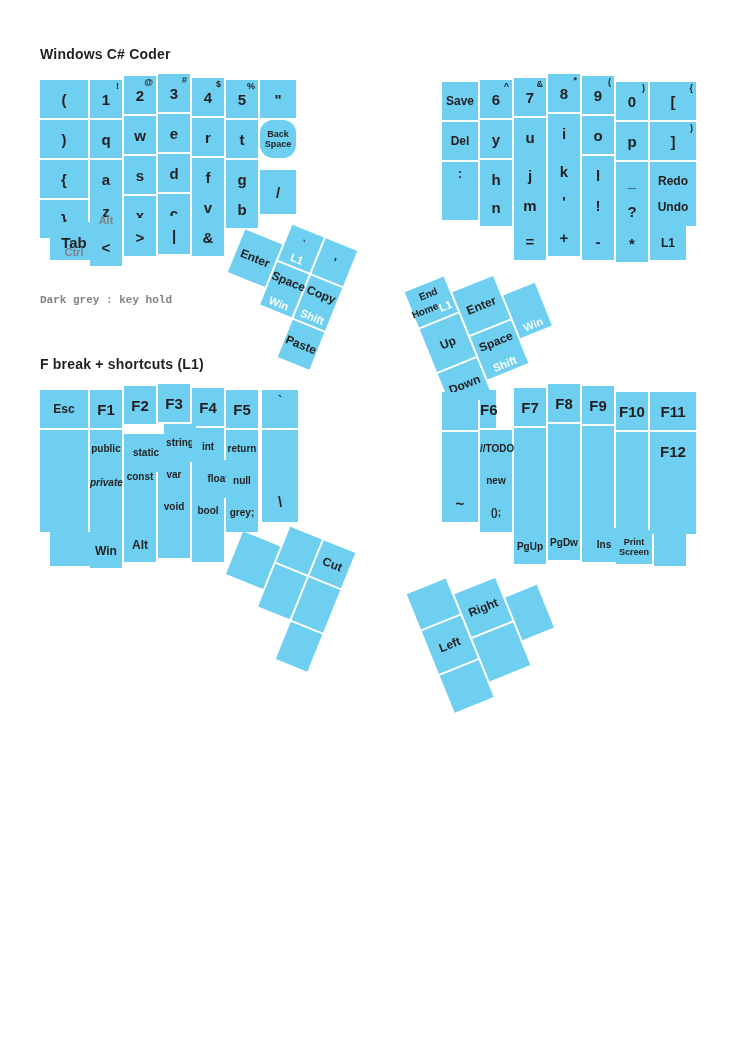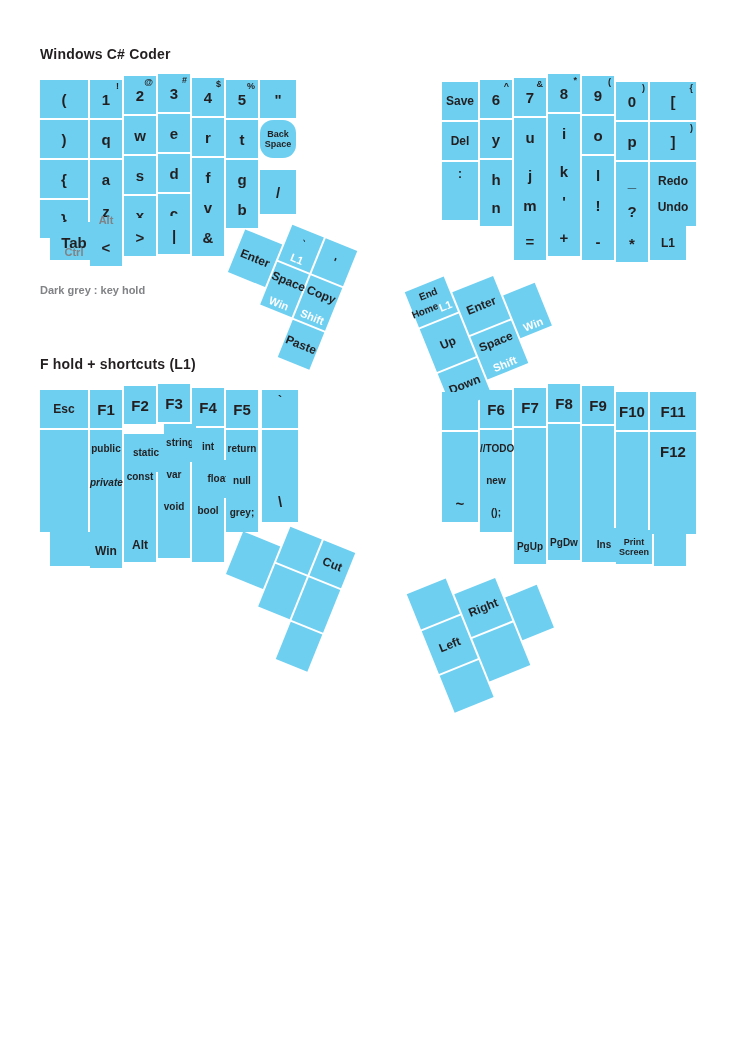--- a/index.html
+++ b/index.html
@@ -66,21 +66,21 @@
     transform:translateY(-50%);
     text-align:center;
     font-size:9px;font-weight:bold;
     line-height:1.15;
   }
 </style>
 </head>
 <body>
 
 <div class="layer-title" style="left:40px;top:46px;">Windows C# Coder</div>
-<div class="note" style="left:40px;top:284px;">Dark grey : key hold</div>
+<div class="note" style="left:40px;top:294px;font-family:Liberation Mono, monospace;">Dark grey : key hold</div>
 
 <div class="key" style="left:40px;top:80px;width:48px;height:38px;">
     <span class="lbl main">(</span>
   </div>
 <div class="key" style="left:90px;top:80px;width:32px;height:38px;">
     <span class="lbl main">1</span>
     <span class="lbl tr">!</span>
   </div>
 <div class="key" style="left:124px;top:76px;width:32px;height:38px;">
     <span class="lbl main">2</span>
@@ -337,21 +337,21 @@
       <span class="lbl whitehold">Shift</span>
     </div>
   <div class="key" style="left:-20px;top:40px;width:34px;height:46px;">
       <span class="lbl whitehold">Win</span>
     </div>
   <div class="key" style="left:-110px;top:88px;width:42px;height:40px;">
       <span class="lbl main sm">Down</span>
     </div>
 </div>
 
-<div class="layer-title" style="left:40px;top:356px;">F hold + shortcuts (L1)</div>
+<div class="layer-title" style="left:40px;top:356px;">F break + shortcuts (L1)</div>
 
 <div class="key" style="left:40px;top:390px;width:48px;height:38px;">
     <span class="lbl main sm">Esc</span>
   </div>
 <div class="key" style="left:90px;top:390px;width:32px;height:38px;">
     <span class="lbl main">F1</span>
   </div>
 <div class="key" style="left:124px;top:386px;width:32px;height:38px;">
     <span class="lbl main">F2</span>
   </div>
@@ -467,21 +467,21 @@
       <span class="lbl main xs"></span>
     </div>
   <div class="key" style="left:86px;top:88px;width:34px;height:40px;">
       <span class="lbl main xs"></span>
     </div>
 </div>
 
 <div class="key" style="left:442px;top:392px;width:36px;height:38px;">
     <span class="lbl main xs"></span>
   </div>
-<div class="key" style="left:480px;top:390px;width:32px;height:38px;">
+<div class="key" style="left:480px;top:390px;width:16px;height:38px;">
     <span class="lbl main">F6</span>
   </div>
 <div class="key" style="left:514px;top:388px;width:32px;height:38px;">
     <span class="lbl main">F7</span>
   </div>
 <div class="key" style="left:548px;top:384px;width:32px;height:38px;">
     <span class="lbl main">F8</span>
   </div>
 <div class="key" style="left:582px;top:386px;width:32px;height:38px;">
     <span class="lbl main">F9</span>

